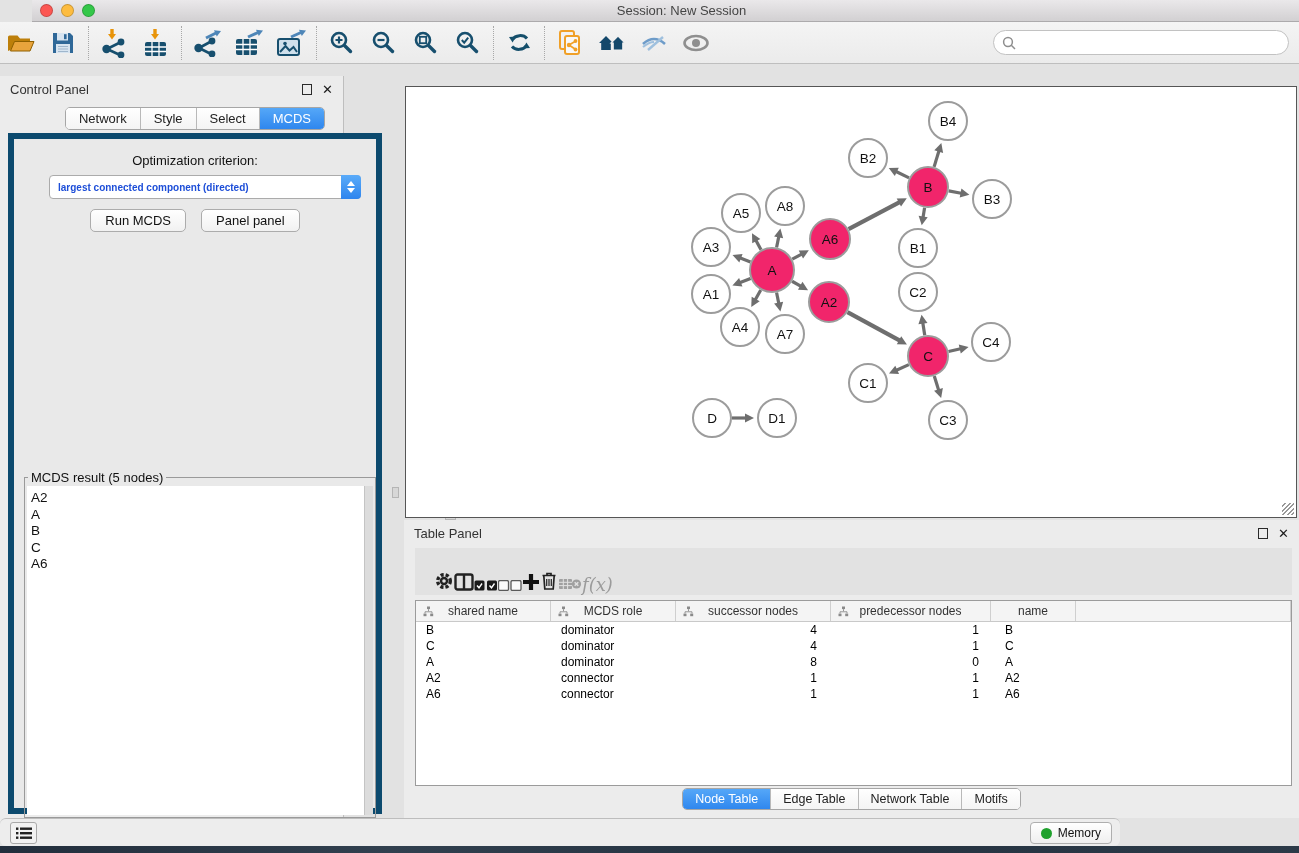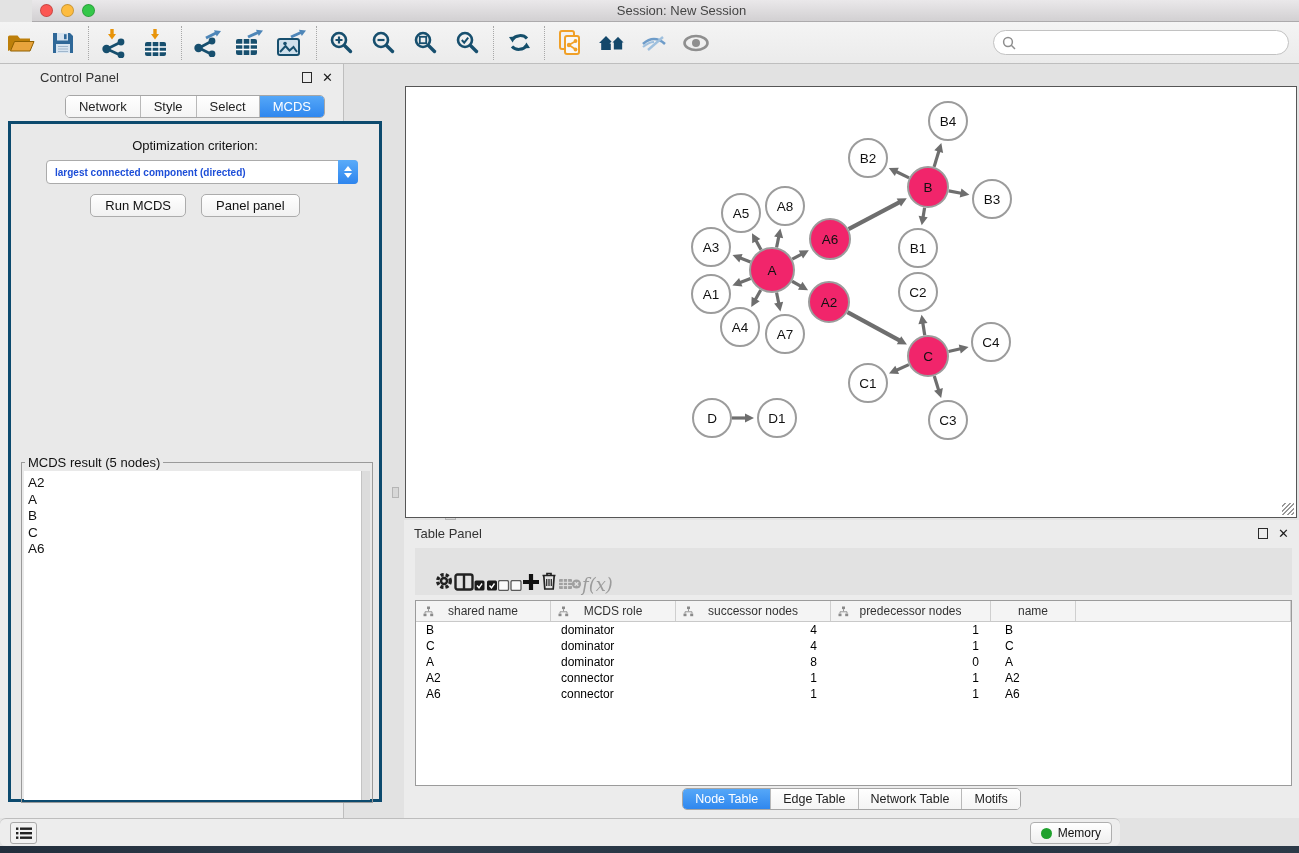--- a/index.html
+++ b/index.html
@@ -23,36 +23,36 @@
   .tb-sep { width:1px; height:34px; border-left:1px dotted #A8A8A8; margin:0 4px; }
   .searchbox { position:absolute; right:10px; top:8px; width:296px; height:25px;
     background:#fff; border:1px solid #C2C2C2; border-radius:13px;
     display:flex; align-items:center; padding-left:8px; }
   .searchbox input { border:none; outline:none; flex:1; font-size:13px; background:transparent; margin-left:5px; }
 
   
   .main { position:absolute; left:0; top:64px; width:1299px; height:754px; background:#E2E2E2; }
 
   
-  .control-panel { position:absolute; left:0; top:0; width:344px; height:754px;
-    background:#ECECEC; border-right:1px solid #BEBEBE;padding-left:30px; }
+  .control-panel { position:absolute; left:0; top:12px; width:344px; height:754px;
+    background:#ECECEC; border-right:1px solid #BEBEBE; }
   .panel-titlerow { height:26px; display:flex; align-items:center; padding:0 10px; }
   .panel-titlerow .ptitle { font-size:13px; color:#333; flex:1; }
   .float-box { width:10px; height:11px; border:1.5px solid #2A2A2A; display:inline-block; margin-right:10px; }
   .close-x { font-size:13px; font-weight:bold; color:#1A1A1A; line-height:11px; }
 
   .seg { display:inline-flex; border:1px solid #A6A6A6; border-radius:5px; overflow:hidden; background:#fff; }
   .seg .segment { padding:3px 13px; font-size:13px; color:#222; border-right:1px solid #B9B9B9;
     background:linear-gradient(#FFFFFF,#F4F4F4); white-space:nowrap; }
   .seg .segment:last-child { border-right:none; }
   .seg .segment.active { background:linear-gradient(#55A7F8,#2F87EE); color:#fff; }
   .cp-tabs { position:absolute; left:0; top:31px; width:390px; text-align:center; }
 
   .cp-content { position:absolute; left:8px; top:57px; width:374px; height:681px;
-    background:#E9E9E9; border:3px solid #0c4a6e; }
+    background:#E9E9E9; border:6px solid #0c4a6e; }
   .crit-label { margin-top:14px; text-align:center; font-size:13px; color:#111; }
   .dropdown { position:absolute; left:35px; top:36px; width:312px; height:24px;
     background:#fff; border:1px solid #ABABAB; border-radius:4px; display:flex; align-items:center; }
   .dropdown .dd-text { flex:1; font-size:10px; color:#1d4ed8; padding-left:8px; white-space:nowrap;font-weight:bold; }
   .dd-stepper { width:20px; height:24px; margin:-1px -1px -1px 0; border-radius:0 4px 4px 0;
     background:linear-gradient(#5AABF9,#2E85EE); display:flex; flex-direction:column;
     align-items:center; justify-content:center; gap:2px; }
   .btn-row { position:absolute; left:0; top:70px; width:100%; display:flex; justify-content:center; gap:15px; }
   .mac-btn { font-size:13px; color:#111; padding:3px 14px; border:1px solid #ACACAC; border-radius:5px;
     background:linear-gradient(#FFFFFF,#F1F1F1); }

